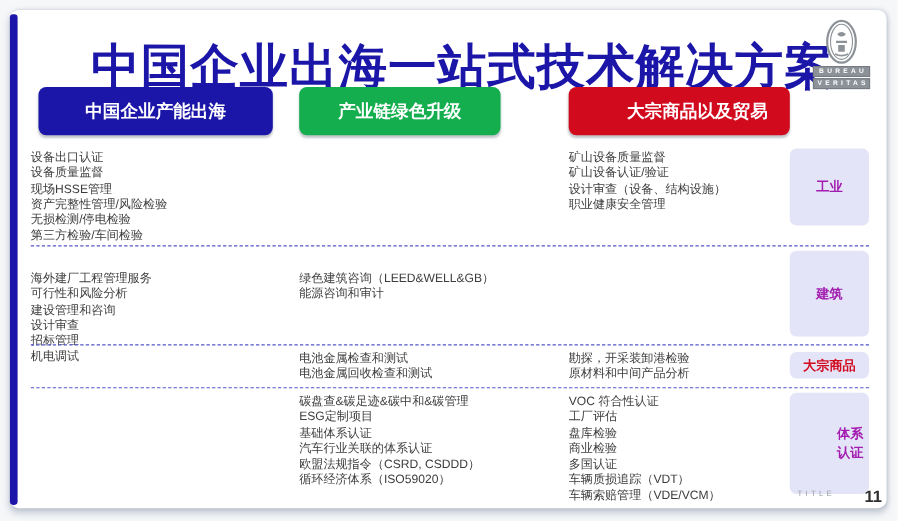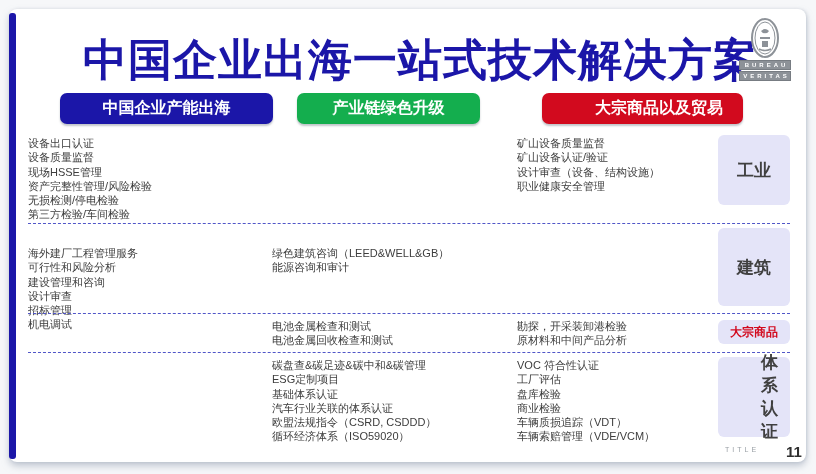--- a/index.html
+++ b/index.html
@@ -26,25 +26,24 @@
   
   .logo { position:absolute; right:12px; top:8px; width:58px; text-align:center; }
   .logo svg { display:block; margin:0 auto; }
   .logo .lg-line {
     display:block; margin:1px auto 0; width:52px;
     background:#8d9298; color:#ffffff; font-size:6px; font-weight:bold;
     letter-spacing:3px; padding:1px 0 1px 3px; border:1px solid #777c82;
   }
   
   .pill {
-    position:absolute; top:84px; height:31px; border-radius:7px;
+    position:absolute; top:70px; height:44px; border-radius:7px;
     display:flex; align-items:center; justify-content:center;
     color:#ffffff; font-size:16px; font-weight:bold;
     box-shadow:0 2px 2px rgba(120,128,140,.45);
-    margin-left:25px;
   }
   .pill-1 { left:26px;  width:213px; }
   .pill-2 { left:263px; width:183px; }
   .pill-3 { left:508px; width:201px;padding-left:33px; }
   
   .row { position:absolute; left:19px; width:690px; display:flex; }
   .row-1 { top:127px; }
   .row-2 { top:237px; }
   .row-3 { top:310px; }
   .row-4 { top:349px; }
@@ -58,26 +57,26 @@
     border-top:1px dashed #5156c8;
   }
   .sep-1 { top:214px; }
   .sep-2 { top:304px; }
   .sep-3 { top:343px; }
   
   .tag {
     position:absolute; left:709px; width:72px;
     background:#e4e4f8; border-radius:6px;
     display:flex; align-items:center; justify-content:center;
-    font-size:17px; font-weight:bold; color:#404040;
+    font-size:12px; font-weight:bold; color:#a21caf;
   }
   .tag-1 { top:126px; height:70px; }
   .tag-2 { top:219px; height:78px; }
   .tag-3 { top:311px; height:24px; font-size:12px; color:#d20a1e; }
-  .tag-4 { top:348px; height:80px;padding-left:43px; }
+  .tag-4 { top:348px; height:92px;padding-left:43px; }
   
   .footer-title {
     position:absolute; left:716px; top:437px;
     font-size:7px; letter-spacing:3px; color:#9aa0a6;
   }
   .page-num {
     position:absolute; left:777px; top:434px;
     font-size:15px; font-weight:bold; color:#2f2f2f;
   }
 </style>
@@ -166,20 +165,21 @@
           <div class="line">基础体系认证</div>
           <div class="line">汽车行业关联的体系认证</div>
           <div class="line">欧盟法规指令（CSRD, CSDDD）</div>
           <div class="line">循环经济体系（ISO59020）</div>
         </div>
       <div class="col col-3">
           <div class="line">VOC 符合性认证</div>
           <div class="line">工厂评估</div>
           <div class="line">盘库检验</div>
           <div class="line">商业检验</div>
+          <div class="line">多国认证</div>
           <div class="line">车辆质损追踪（VDT）</div>
           <div class="line">车辆索赔管理（VDE/VCM）</div>
         </div>
     </div>
 
     <div class="tag tag-1">工业</div>
     <div class="tag tag-2">建筑</div>
     <div class="tag tag-3">大宗商品</div>
     <div class="tag tag-4">体系认证</div>
 

